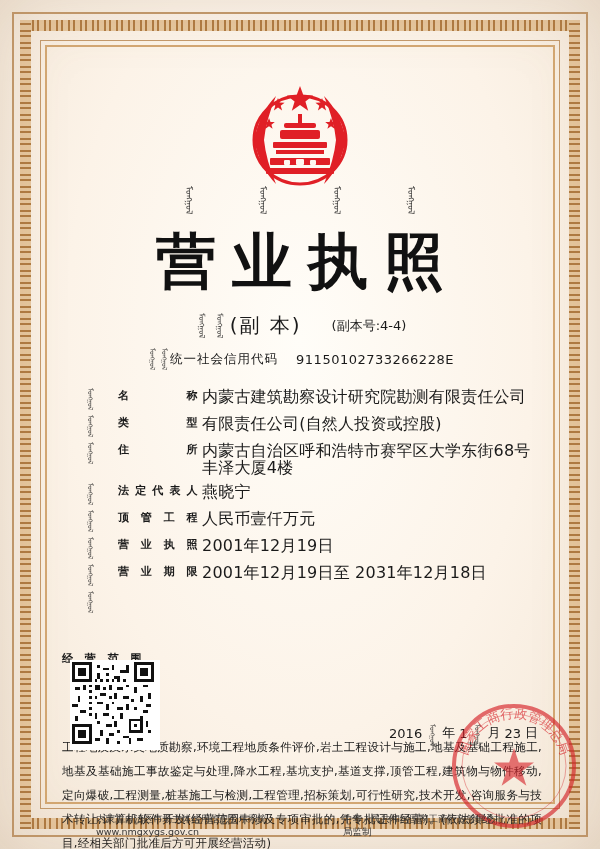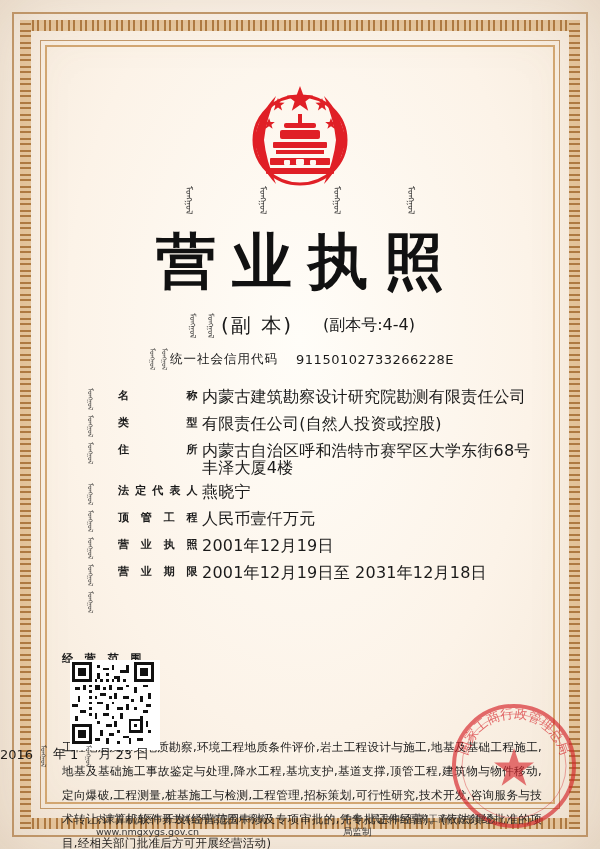--- a/index.html
+++ b/index.html
@@ -84,21 +84,21 @@
     color:#111;
     text-indent:16px;
   }
   .sub-row{
     position:absolute;left:0;right:0;top:312px;
     display:flex;align-items:center;justify-content:center;gap:4px;
     font-size:20px;
   }
   .sub-row .mong{height:26px;font-size:8px;}
   .fuben{font-size:20px;letter-spacing:2px;}
-  .fuben-no{font-size:16px;margin-left:26px;letter-spacing:0;}
+  .fuben-no{font-size:13px;margin-left:26px;letter-spacing:0;}
 
   .credit-row{
     position:absolute;left:0;right:0;top:348px;
     display:flex;align-items:center;justify-content:center;gap:0;
     font-size:12px;
   }
   .credit-row .mong{height:22px;font-size:7px;}
   .credit-label{font-size:12.5px;letter-spacing:1px;}
   .credit-code{font-size:13px;margin-left:18px;letter-spacing:.5px;}
 
@@ -136,22 +136,22 @@
 
   
   .qr{
     position:absolute;left:70px;top:660px;
     width:86px;height:86px;
     background:#fff;
     padding:2px;
   }
   
   .date-row{
-    position:absolute;left:0;right:62px;top:745px;
-    display:flex;align-items:center;
+    position:absolute;left:0;right:62px;top:724px;
+    display:flex;justify-content:flex-end;align-items:center;
     gap:4px;font-size:13px;
   }
   .date-row .mong{height:18px;font-size:7px;}
   .seal{
     position:absolute;left:448px;top:700px;
     width:132px;height:132px;
     opacity:.78;
     pointer-events:none;
   }
   

